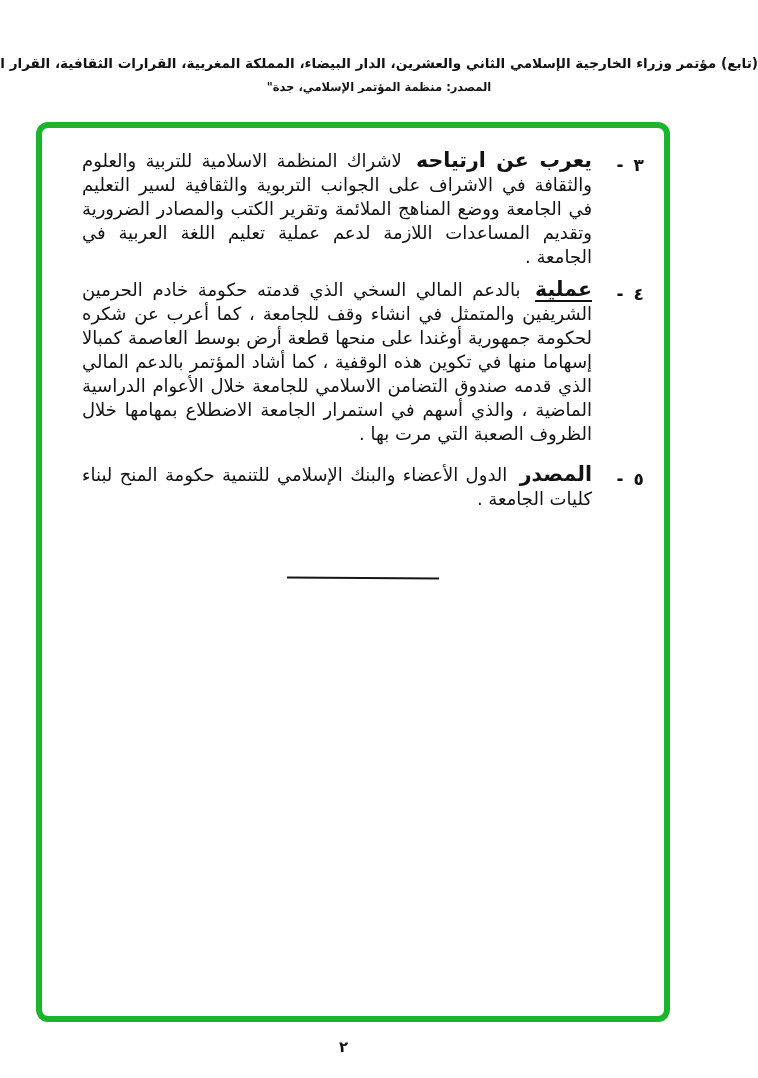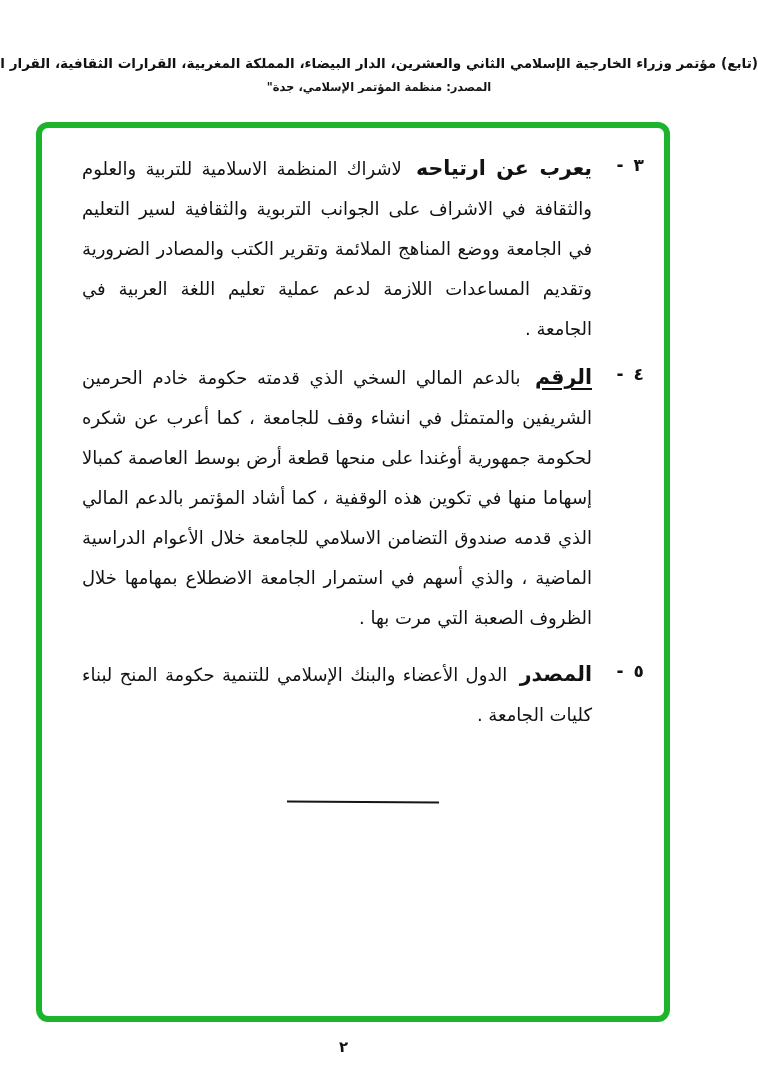--- a/index.html
+++ b/index.html
@@ -63,21 +63,21 @@
     gap: 10px;
     flex: 0 0 52px;
     font-size: 17px;
     font-weight: bold;
     line-height: 34px;
     white-space: nowrap;
   }
   .item-text {
     flex: 1 1 auto;
     font-size: 18px;
-    line-height: 40px;
+    line-height: 24px;
     text-align: justify;
     text-justify: inter-word;
   }
   .lead {
     font-weight: bold;
     font-size: 20.5px;
     margin-left: 5px;
   }
   .lead.underlined { text-decoration: underline; text-underline-offset: 4px; }
   
@@ -121,21 +121,21 @@
           <span>لاشراك المنظمة الاسلامية للتربية والعلوم والثقافة في الاشراف على الجوانب التربوية والثقافية لسير التعليم في الجامعة ووضع المناهج الملائمة وتقرير الكتب والمصادر الضرورية وتقديم المساعدات اللازمة لدعم عملية تعليم اللغة العربية في الجامعة .</span>
         </div>
       </div>
 
       <div class="item item-4">
         <div class="marker">
           <span>٤</span>
           <span>-</span>
         </div>
         <div class="item-text">
-          <span class="lead underlined">الرقم</span>
+          <span class="lead underlined">عملية</span>
           <span>بالدعم المالي السخي الذي قدمته حكومة خادم الحرمين الشريفين والمتمثل في انشاء وقف للجامعة ، كما أعرب عن شكره لحكومة جمهورية أوغندا على منحها قطعة أرض بوسط العاصمة كمبالا إسهاما منها في تكوين هذه الوقفية ، كما أشاد المؤتمر بالدعم المالي الذي قدمه صندوق التضامن الاسلامي للجامعة خلال الأعوام الدراسية الماضية ، والذي أسهم في استمرار الجامعة الاضطلاع بمهامها خلال الظروف الصعبة التي مرت بها .</span>
         </div>
       </div>
 
       <div class="item item-5">
         <div class="marker">
           <span>٥</span>
           <span>-</span>
         </div>
         <div class="item-text">

